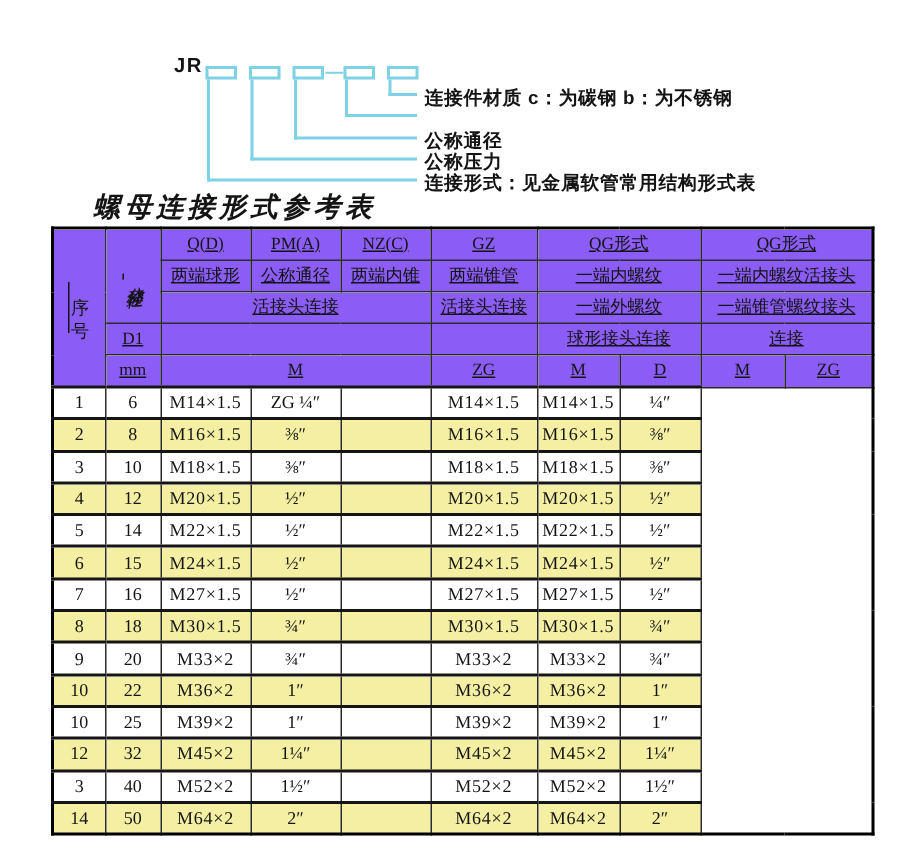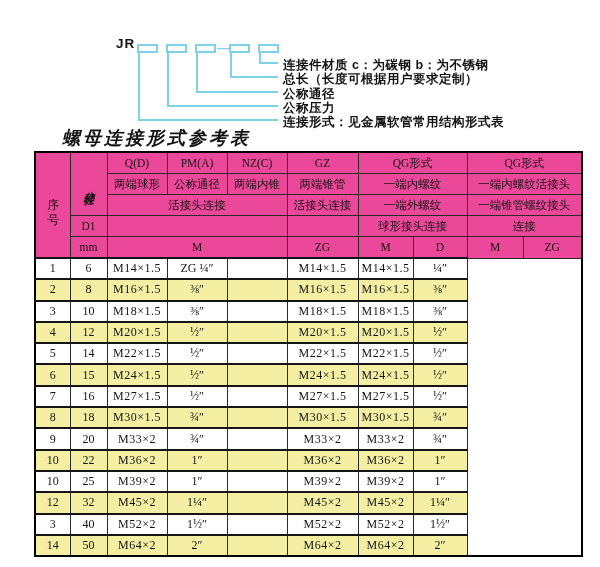--- a/index.html
+++ b/index.html
@@ -30,21 +30,21 @@
     position:absolute;left:34px;top:151px;width:548px;
     border-collapse:collapse;table-layout:fixed;
     font-family:"Liberation Serif",serif;
   }
   th,td{
     border:1px solid #2b2b2b;text-align:center;vertical-align:middle;
     padding:0 1px;overflow:hidden;
   }
   table{border:2px solid #000;}
   thead th{
-    background:#ec4899;font-weight:400;font-size:11.5px;height:20px;line-height:1.1;
+    background:#8b5cf6;font-weight:400;font-size:11.5px;height:20px;line-height:1.1;text-decoration:underline;
   }
   tbody td{
     font-size:12px;height:19.3px;border-top-width:2px;border-top-color:#151515;background:#ffffff;
   }
   tbody tr.alt td{background:#f4efa2;}
   tbody td.m-val{letter-spacing:0.5px;}
   .v-seq{
     writing-mode:vertical-rl;text-orientation:upright;
     margin:0 auto;letter-spacing:17px;font-size:12px;
   }
@@ -67,21 +67,20 @@
   <span class="code-box" style="left:229px;"></span>
   <span class="code-box" style="left:258px;"></span>
 
   <div class="lline" style="left:259px;top:53px;width:19px;height:11px;"></div>
   <div class="lline" style="left:230px;top:53px;width:48px;height:25px;"></div>
   <div class="lline" style="left:196px;top:53px;width:82px;height:40px;"></div>
   <div class="lline" style="left:167px;top:53px;width:111px;height:54px;"></div>
   <div class="lline" style="left:138px;top:53px;width:140px;height:68px;"></div>
 
   <div class="code-label" style="top:57px;">连接件材质  c：为碳钢  b：为不锈钢</div>
-  <div class="code-label" style="top:71px;">总长（长度可根据用户要求定制）</div>
   <div class="code-label" style="top:86px;">公称通径</div>
   <div class="code-label" style="top:100px;">公称压力</div>
   <div class="code-label" style="top:114px;">连接形式：见金属软管常用结构形式表</div>
 </div>
 
 <div class="tbl-title">螺母连接形式参考表</div>
 
 <table>
   <colgroup>
     <col style="width:35px;">

